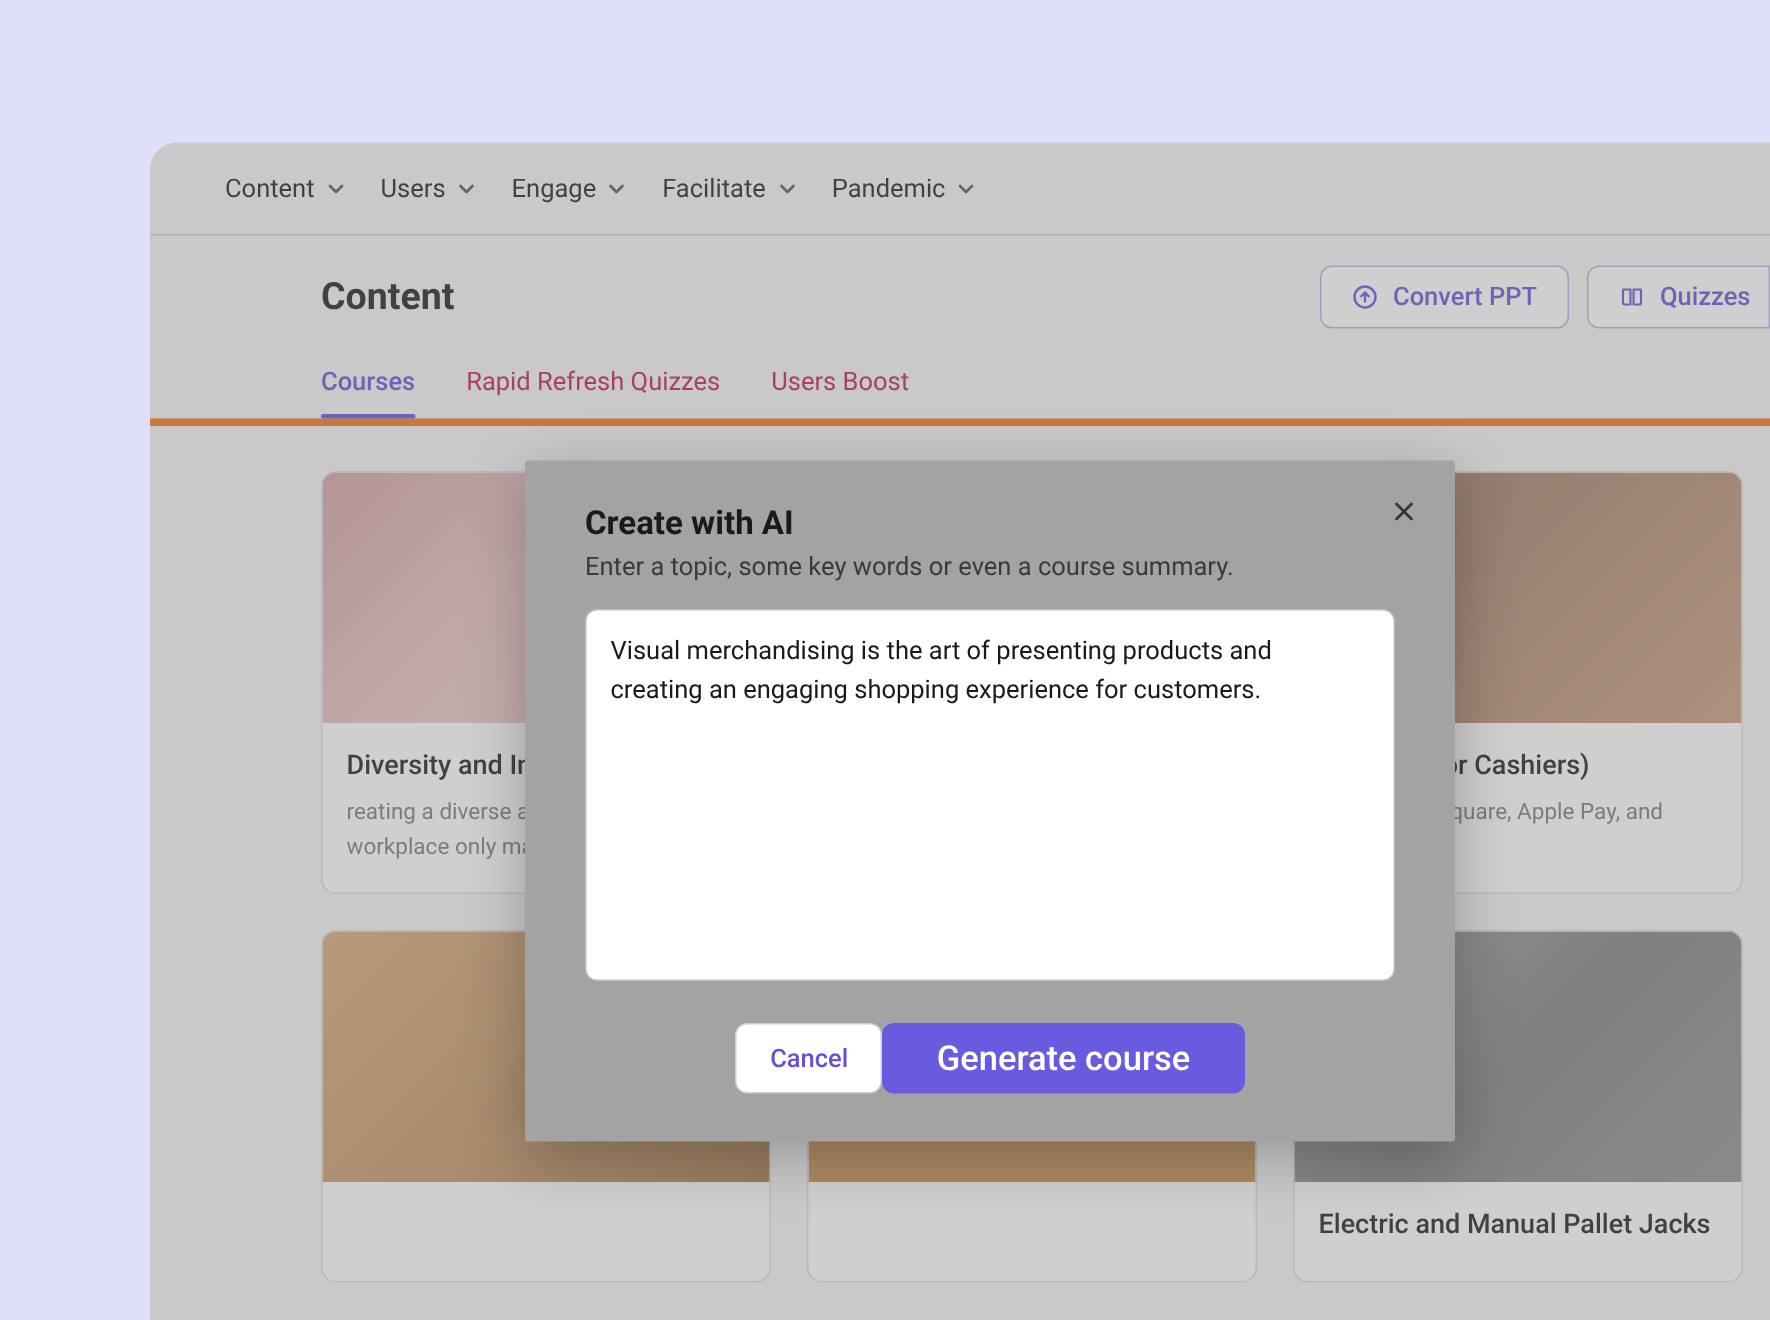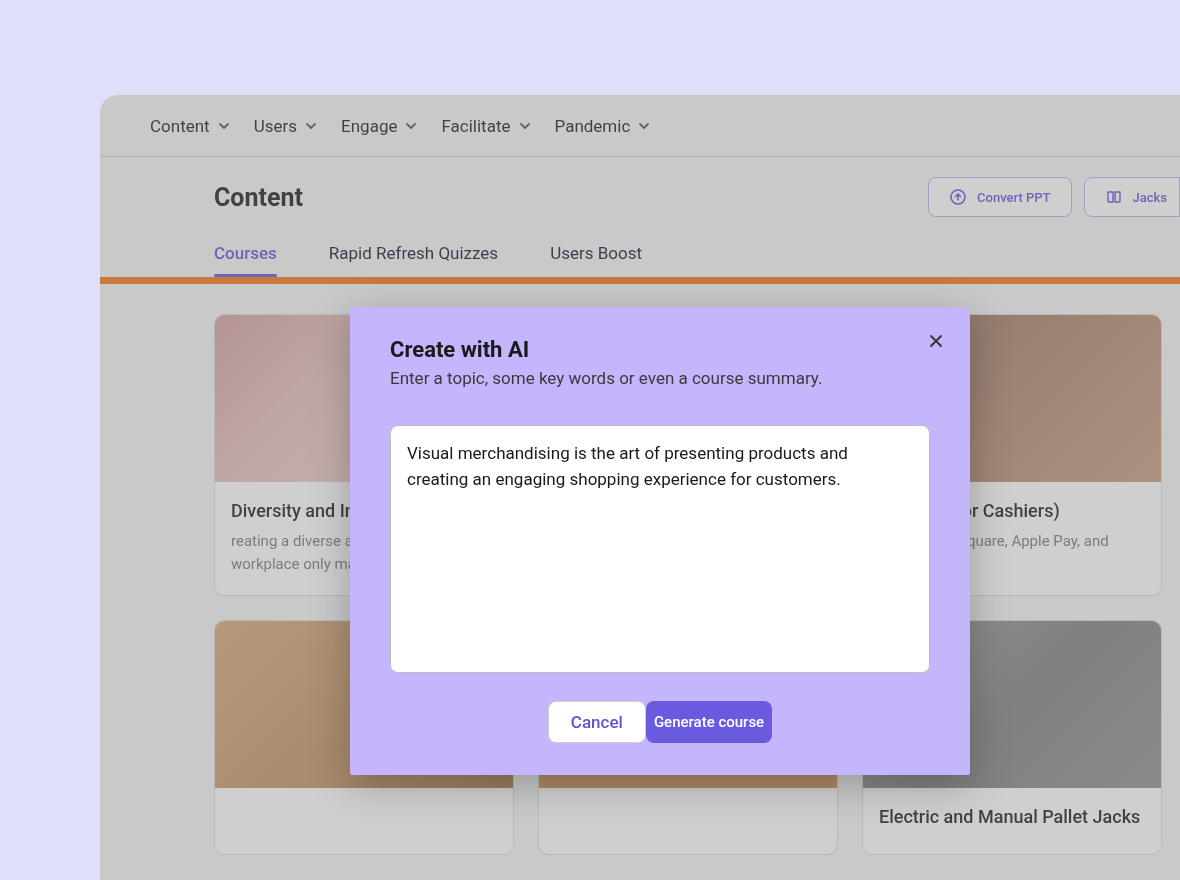--- a/index.html
+++ b/index.html
@@ -5,45 +5,45 @@
 *{margin:0;padding:0;box-sizing:border-box;font-family:-apple-system,BlinkMacSystemFont,"Segoe UI",Roboto,sans-serif}
 body{background:#dfdff9;width:1180px;height:880px;overflow:hidden;position:relative}
 .app{position:absolute;left:100px;top:95px;right:0;bottom:0;background:#f5f5f5;border-radius:18px 0 0 0;overflow:hidden}
 .topnav{display:flex;align-items:center;gap:24px;padding:0 50px;height:62px;border-bottom:1px solid #d0d0d0}
 .nav-item{display:flex;align-items:center;gap:8px;font-size:17px;color:#1a1a1a;cursor:pointer;font-weight:450}
 .chev{width:12px;height:12px;display:inline-flex;align-items:center;justify-content:center}
 .chev svg{display:block}
 .page-head{display:flex;align-items:center;justify-content:space-between;padding:20px 0 0 114px}
 .page-title{font-size:25px;font-weight:700;color:#1a1a1a}
 .head-actions{display:flex;gap:12px;align-items:center}
-.btn-outline{display:flex;align-items:center;gap:10px;padding:10px 20px;border:1.5px solid #b8b0e8;border-radius:8px;background:#fff;color:#6451d6;font-size:13px;font-weight:500;cursor:pointer}
-.tabs{display:flex;gap:52px;padding:26px 0 0 114px;border-bottom:7px solid #f97316}
-.tab{font-size:17px;padding:0 0 14px 0;color:#0f172a;cursor:pointer;position:relative}
+.btn-outline{display:flex;align-items:center;gap:10px;padding:10px 20px;border:1.5px solid #b8b0e8;border-radius:8px;background:#fff;color:#6451d6;font-size:17px;font-weight:500;cursor:pointer}
+.tabs{display:flex;gap:34px;padding:26px 0 0 114px;border-bottom:5px solid #f97316}
+.tab{font-size:17px;padding:0 0 14px 0;color:#be185d;cursor:pointer;position:relative}
 .tab.active{color:#6451d6;font-weight:500}
 .tab.active::after{content:"";position:absolute;left:0;right:0;bottom:0;height:3px;background:#6451d6;border-radius:2px}
 .cards{display:flex;flex-wrap:wrap;gap:24px;padding:30px 0 0 114px}
 .card{width:300px;background:#fff;border:1px solid #dcdcdc;border-radius:10px;overflow:hidden}
 .card-img{height:167px;background:#c9c9c9;position:relative;overflow:hidden}
 .card-body{padding:16px 16px 18px 16px}
 .card-title{font-size:18px;font-weight:550;color:#1a1a1a;line-height:1.45;margin-bottom:6px}
 .card-desc{font-size:15px;color:#7a7a7a;line-height:1.55}
 .fake1{background:linear-gradient(135deg,#d4a0a0 0%,#e8c0c0 40%,#f0d5d5 100%)}
 .fake2{background:linear-gradient(135deg,#8f6d5c 0%,#b0876e 50%,#c99c7e 100%)}
 .fake4{background:linear-gradient(135deg,#d8a878 0%,#c09060 60%,#a87848 100%)}
 .fake5{background:linear-gradient(180deg,#15b8a0 0%,#15b8a0 55%,#c89050 55%,#c89050 100%)}
 .fake6{background:linear-gradient(135deg,#a0a0a0 0%,#808080 50%,#909090 100%)}
 .scrim{position:absolute;left:100px;top:95px;right:0;bottom:0;background:rgba(128,128,128,0.38);border-radius:18px 0 0 0}
-.modal{position:absolute;left:350px;top:307px;width:620px;background:#c4b5fd;border-radius:2px;box-shadow:0 10px 40px rgba(0,0,0,0.25);padding:30px 40px 32px 40px}
+.modal{position:absolute;left:350px;top:307px;width:620px;background:#a3a3a3;border-radius:2px;box-shadow:0 10px 40px rgba(0,0,0,0.25);padding:30px 40px 32px 40px}
 .modal-close{position:absolute;top:20px;right:20px;width:28px;height:28px;display:flex;align-items:center;justify-content:center;cursor:pointer;font-size:20px;color:#333}
 .modal-title{font-size:22px;font-weight:700;color:#1a1a1a;margin-bottom:6px}
-.modal-sub{font-size:17px;color:#3a3a3a;margin-bottom:37px}
+.modal-sub{font-size:17px;color:#3a3a3a;margin-bottom:18px}
 .modal-ta{width:100%;height:248px;border:1.5px solid #bdbdbd;border-radius:8px;padding:14px 16px;font-size:17px;color:#1a1a1a;line-height:1.55;resize:none;font-family:inherit}
 .modal-actions{display:flex;justify-content:center;margin-top:24px}
 .btn-cancel{padding:10px 22px;border:1.5px solid #cfcfcf;border-radius:8px;background:#fff;color:#6451d6;font-size:17px;font-weight:500;cursor:pointer}
-.btn-primary{padding:10px 8px;border:none;border-radius:8px;background:#6a5ae0;color:#fff;font-size:15px;font-weight:500;cursor:pointer}
+.btn-primary{padding:10px 36px;border:none;border-radius:8px;background:#6a5ae0;color:#fff;font-size:23px;font-weight:500;cursor:pointer}
 .ic{display:inline-flex;width:18px;height:18px;align-items:center;justify-content:center}
 </style>
 </head>
 <body>
 
 <div class="app">
   <div class="topnav">
     <div class="nav-item">
       <span>Content</span>
       <span class="chev">
@@ -97,21 +97,21 @@
             </svg>
           </span>
         <span>Convert PPT</span>
       </button>
       <button class="btn-outline" style="border-radius:8px 0 0 8px;padding-right:12px">
         <span class="ic">
             <svg width="18" height="18" viewBox="0 0 18 18">
               <path d="M3 4h5v10H4a1 1 0 01-1-1V4zm7 0h5v9a1 1 0 01-1 1h-4V4z" stroke="#6451d6" stroke-width="1.4" fill="none" stroke-linejoin="round"></path>
             </svg>
           </span>
-        <span>Jacks</span>
+        <span>Quizzes</span>
       </button>
     </div>
   </div>
 
   <div class="tabs">
     <div class="tab active"><span>Courses</span></div>
     <div class="tab"><span>Rapid Refresh Quizzes</span></div>
     <div class="tab"><span>Users Boost</span></div>
   </div>
 

